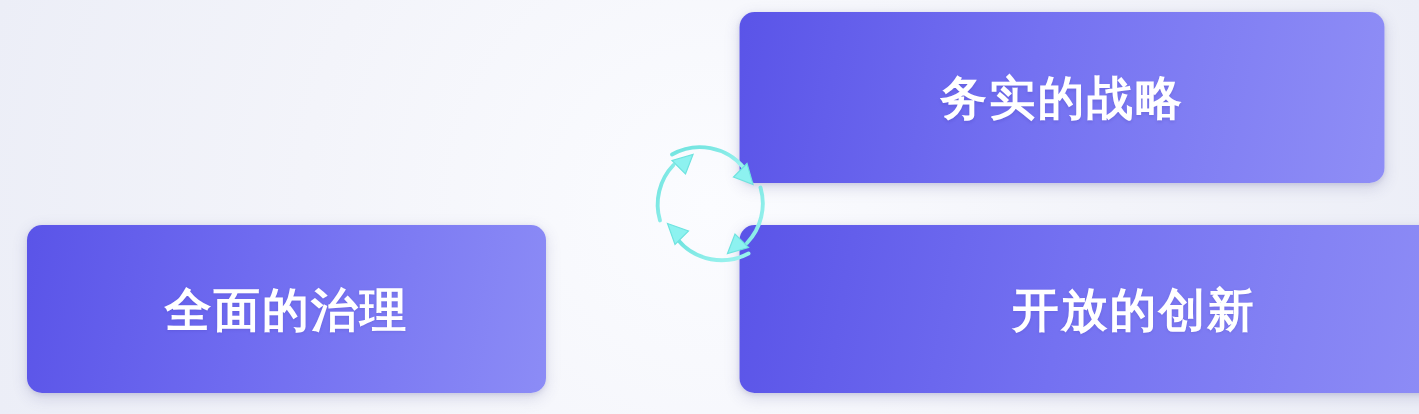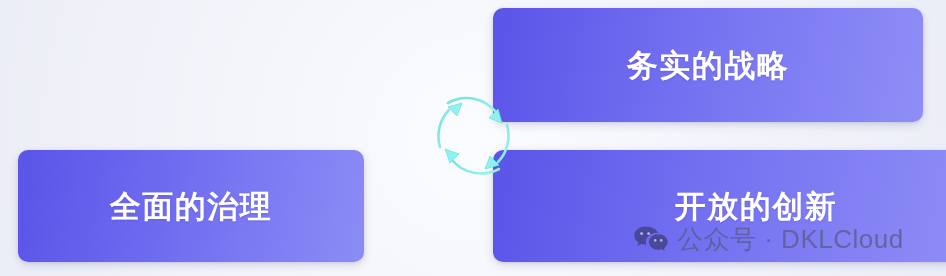--- a/index.html
+++ b/index.html
@@ -139,32 +139,14 @@
       <path d="M 85 93 A 38 38 0 0 1 38 84" fill="none" stroke="url(#arcGrad)" stroke-width="2.6" stroke-linecap="round"></path>
       <polygon points="31,73 45,78 36,87" fill="#8df2f0" stroke="#6fe3df" stroke-width="0.8"></polygon>
     </g>
 
     <g>
       <path d="M 26 71 A 38 38 0 0 1 35 34" fill="none" stroke="url(#arcGrad)" stroke-width="2.6" stroke-linecap="round"></path>
       <polygon points="48,27 43,40 34,31" fill="#8df2f0" stroke="#6fe3df" stroke-width="0.8"></polygon>
     </g>
   </svg>
 
-  <div id="watermark">
-    <span class="wm-icon">
-      <svg width="34" height="27" viewBox="0 0 34 27">
-        <g fill="#3b3b78" opacity="0.85">
-          <path d="M11.3 0.6C5.2 0.6 0.3 4.6 0.3 9.6c0 2.8 1.6 5.3 4.1 7l-1.1 3.3 3.9-2c1.3 0.4 2.7 0.6 4.1 0.6
-                   0.3 0 0.7 0 1-0.1-0.3-0.8-0.4-1.6-0.4-2.4 0-5.1 4.9-9.2 11-9.2 0.4 0 0.8 0 1.2 0.1
-                   C22.9 3.6 17.6 0.6 11.3 0.6z"></path>
-          <circle cx="7.6" cy="7.6" r="1.5" fill="#c9c9e8"></circle>
-          <circle cx="14.6" cy="7.6" r="1.5" fill="#c9c9e8"></circle>
-          <path d="M33.7 16.0c0-4.3-4.2-7.8-9.4-7.8s-9.4 3.5-9.4 7.8c0 4.3 4.2 7.8 9.4 7.8
-                   1.2 0 2.3-0.2 3.3-0.5l3.3 1.7-0.9-2.8C32.2 20.6 33.7 18.4 33.7 16.0z"></path>
-          <circle cx="21.2" cy="14.4" r="1.3" fill="#c9c9e8"></circle>
-          <circle cx="27.2" cy="14.4" r="1.3" fill="#c9c9e8"></circle>
-        </g>
-      </svg>
-    </span>
-    <span class="wm-text">公众号 · DKLCloud</span>
-  </div>
 
 </div>
 
 </body></html>

